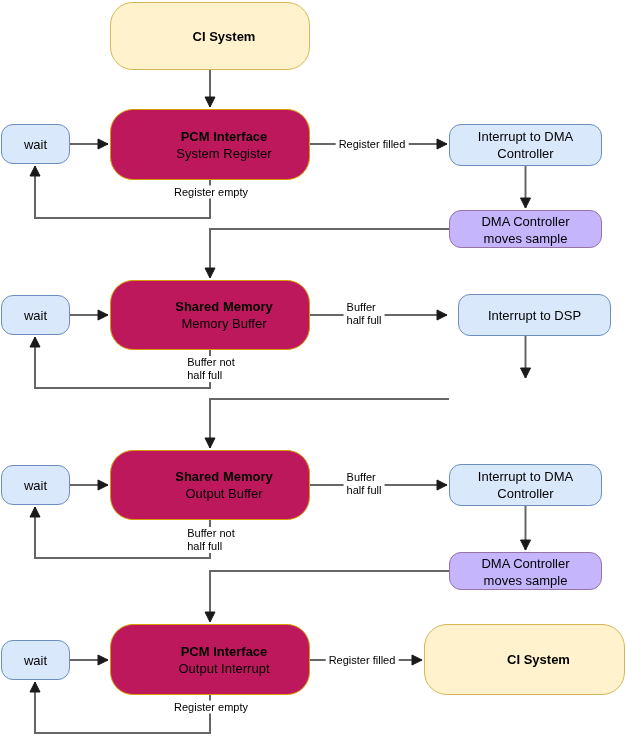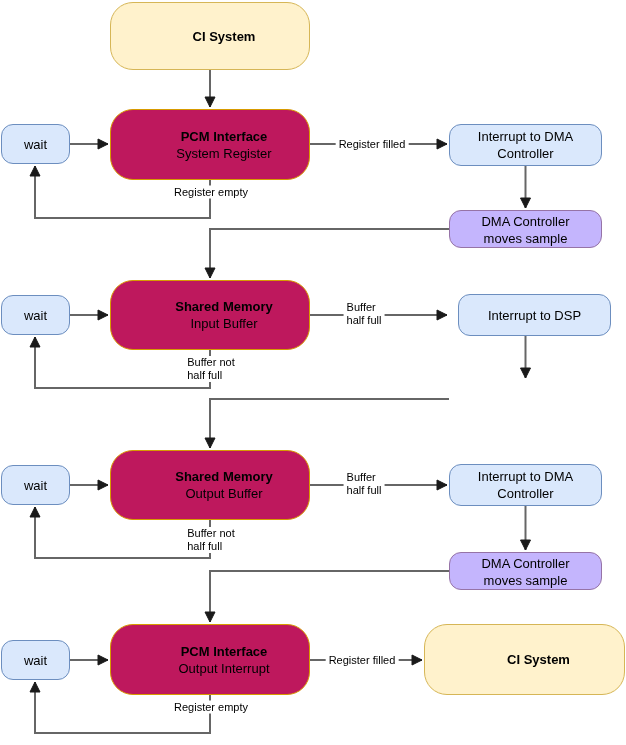--- a/index.html
+++ b/index.html
@@ -93,21 +93,21 @@
     <span>Controller</span>
   </div>
 
   <div class="node purple" style="left:449px;top:210px;width:153px;height:38px">
     <span>DMA Controller</span>
     <span>moves sample</span>
   </div>
 
   <div class="node orange round" style="left:110px;top:280px;width:200px;height:70px">
     <span class="bold">Shared Memory</span>
-    <span>Input Buffer</span>
+    <span>Memory Buffer</span>
   </div>
 
   <div class="node blue" style="left:1px;top:295px;width:69px;height:40px">
     <span>wait</span>
   </div>
 
   <div class="node blue" style="left:458px;top:294px;width:153px;height:42px">
     <span>Interrupt to DSP</span>
   </div>
 

